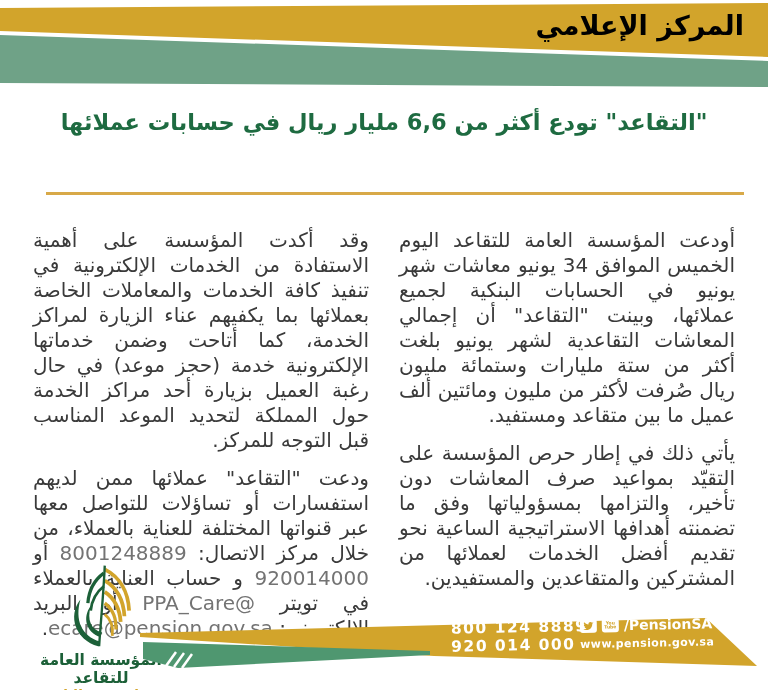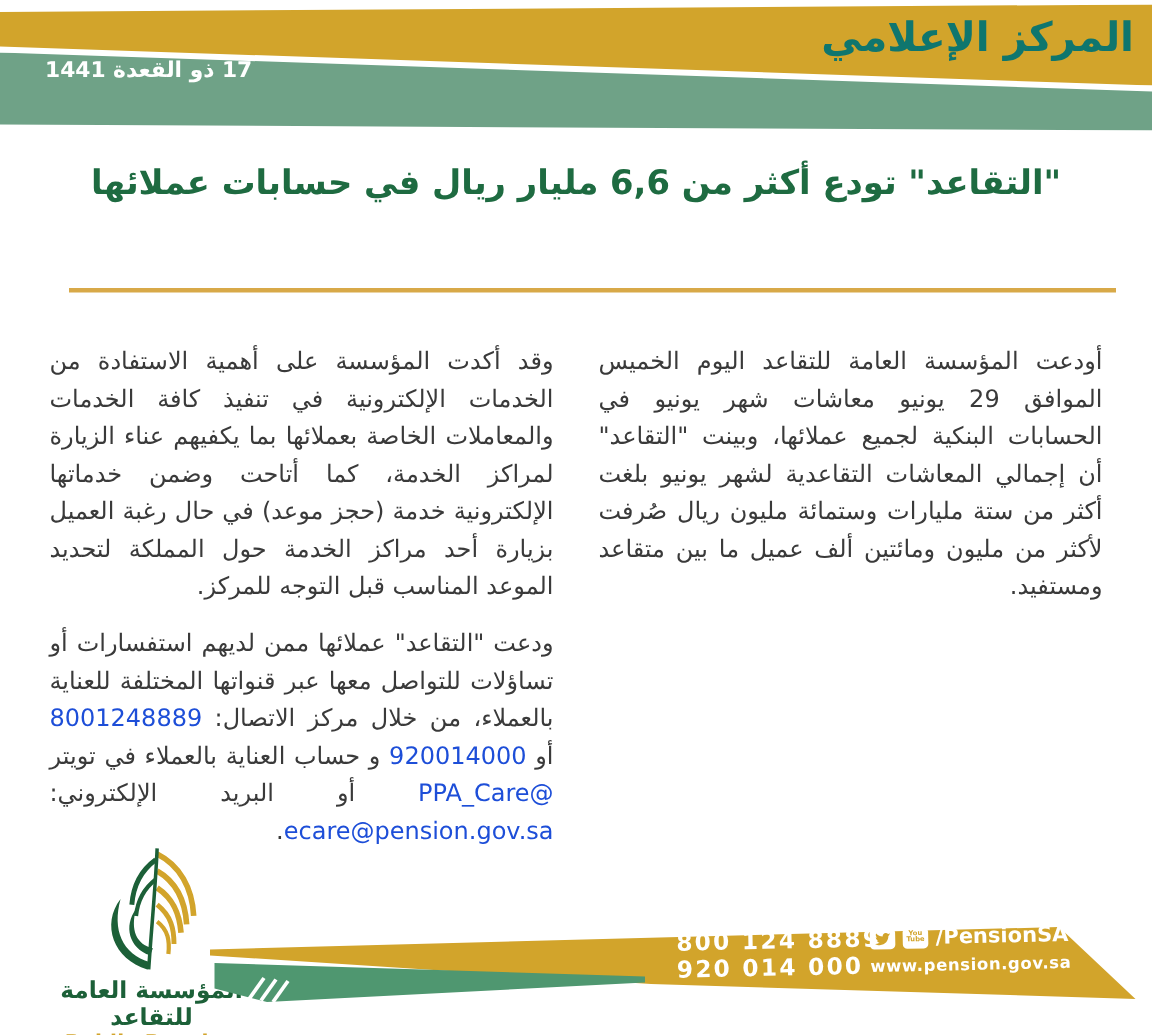--- a/index.html
+++ b/index.html
@@ -5,35 +5,35 @@
   html,body{margin:0;padding:0;background:#ffffff;}
   .page{position:relative;width:768px;height:690px;background:#ffffff;overflow:hidden;
         font-family:"DejaVu Sans",sans-serif;}
 
   
   .header{position:absolute;top:0;left:0;width:768px;height:95px;}
   .band-gold{position:absolute;inset:0;background:#D2A42B;
              clip-path:polygon(0 8px,100% 3px,100% 57px,0 31px);}
   .band-green{position:absolute;inset:0;background:#6FA287;
               clip-path:polygon(0 35px,100% 61px,100% 87px,0 83px);}
-  .media-title{position:absolute;top:10px;right:12px;color:#0f766e;
+  .media-title{position:absolute;top:10px;right:24px;color:#000000;
                font-size:27px;font-weight:bold;direction:rtl;z-index:3;}
   .date-block{position:absolute;top:37px;left:30px;color:#ffffff;direction:rtl;
               text-align:right;z-index:3;font-weight:bold;line-height:21px;font-size:14.5px;}
 
   
   .title-wrap{position:absolute;top:106px;left:40px;right:40px;text-align:center;
               direction:rtl;color:#1E6B41;font-weight:bold;font-size:22.5px;line-height:32px;}
   .gold-divider{position:absolute;top:192px;left:46px;right:24px;height:3px;background:#D8A948;}
 
   .columns{position:absolute;top:228px;left:33px;right:33px;direction:rtl;
            display:flex;gap:30px;color:#3A3A3A;}
   .col{flex:1;min-width:0;}
-  .col p{margin:0 0 13px 0;font-size:16px;line-height:25px;text-align:justify;direction:rtl;}
-  .lnk{color:#1d4ed8;}
+  .col p{margin:0 0 13px 0;font-size:20px;line-height:25px;text-align:justify;direction:rtl;}
+  .lnk{color:#737373;}
 
   
   .logo-block{position:absolute;left:12px;top:560px;width:178px;text-align:center;}
   .logo-block svg{display:block;margin:0 auto;}
   .agency-ar{color:#1C6038;font-weight:bold;font-size:15.5px;direction:rtl;margin-top:1px;}
   .agency-en{color:#D2A42B;font-weight:bold;font-size:13.5px;letter-spacing:.3px;}
 
   
   .footer-svg{position:absolute;left:0;top:595px;}
   .contact{position:absolute;top:617px;right:54px;color:#ffffff;direction:ltr;
@@ -50,32 +50,32 @@
 </head>
 <body>
 
 <div class="page">
 
   <div class="header">
     <div class="band-gold"></div>
     <div class="band-green"></div>
     <div class="media-title">المركز الإعلامي</div>
     <div class="date-block">
-      <div>17 ذو القعدة 1441</div>
     </div>
   </div>
 
   <div class="title-wrap">
     <div>"التقاعد" تودع أكثر من 6,6 مليار ريال في حسابات عملائها</div>
   </div>
   <div class="gold-divider"></div>
 
   <div class="columns">
     <div class="col">
-      <p>أودعت المؤسسة العامة للتقاعد اليوم الخميس الموافق 29 يونيو معاشات شهر يونيو في الحسابات البنكية لجميع عملائها، وبينت "التقاعد" أن إجمالي المعاشات التقاعدية لشهر يونيو بلغت أكثر من ستة مليارات وستمائة مليون ريال صُرفت لأكثر من مليون ومائتين ألف عميل ما بين متقاعد ومستفيد.</p>
+      <p>أودعت المؤسسة العامة للتقاعد اليوم الخميس الموافق 34 يونيو معاشات شهر يونيو في الحسابات البنكية لجميع عملائها، وبينت "التقاعد" أن إجمالي المعاشات التقاعدية لشهر يونيو بلغت أكثر من ستة مليارات وستمائة مليون ريال صُرفت لأكثر من مليون ومائتين ألف عميل ما بين متقاعد ومستفيد.</p>
+      <p>يأتي ذلك في إطار حرص المؤسسة على التقيّد بمواعيد صرف المعاشات دون تأخير، والتزامها بمسؤولياتها وفق ما تضمنته أهدافها الاستراتيجية الساعية نحو تقديم أفضل الخدمات لعملائها من المشتركين والمتقاعدين والمستفيدين.</p>
     </div>
     <div class="col">
       <p>وقد أكدت المؤسسة على أهمية الاستفادة من الخدمات الإلكترونية في تنفيذ كافة الخدمات والمعاملات الخاصة بعملائها بما يكفيهم عناء الزيارة لمراكز الخدمة، كما أتاحت وضمن خدماتها الإلكترونية خدمة (حجز موعد) في حال رغبة العميل بزيارة أحد مراكز الخدمة حول المملكة لتحديد الموعد المناسب قبل التوجه للمركز.</p>
       <p>
         <span>ودعت "التقاعد" عملائها ممن لديهم استفسارات أو تساؤلات للتواصل معها عبر قنواتها المختلفة للعناية بالعملاء، من خلال مركز الاتصال: </span><span class="lnk">8001248889</span><span> أو </span><span class="lnk">920014000</span><span> و حساب العناية بالعملاء في تويتر </span><span class="lnk">@PPA_Care</span><span> أو البريد الإلكتروني: </span><span class="lnk">ecare@pension.gov.sa</span><span>.</span>
       </p>
     </div>
   </div>
 
   <div class="logo-block">

